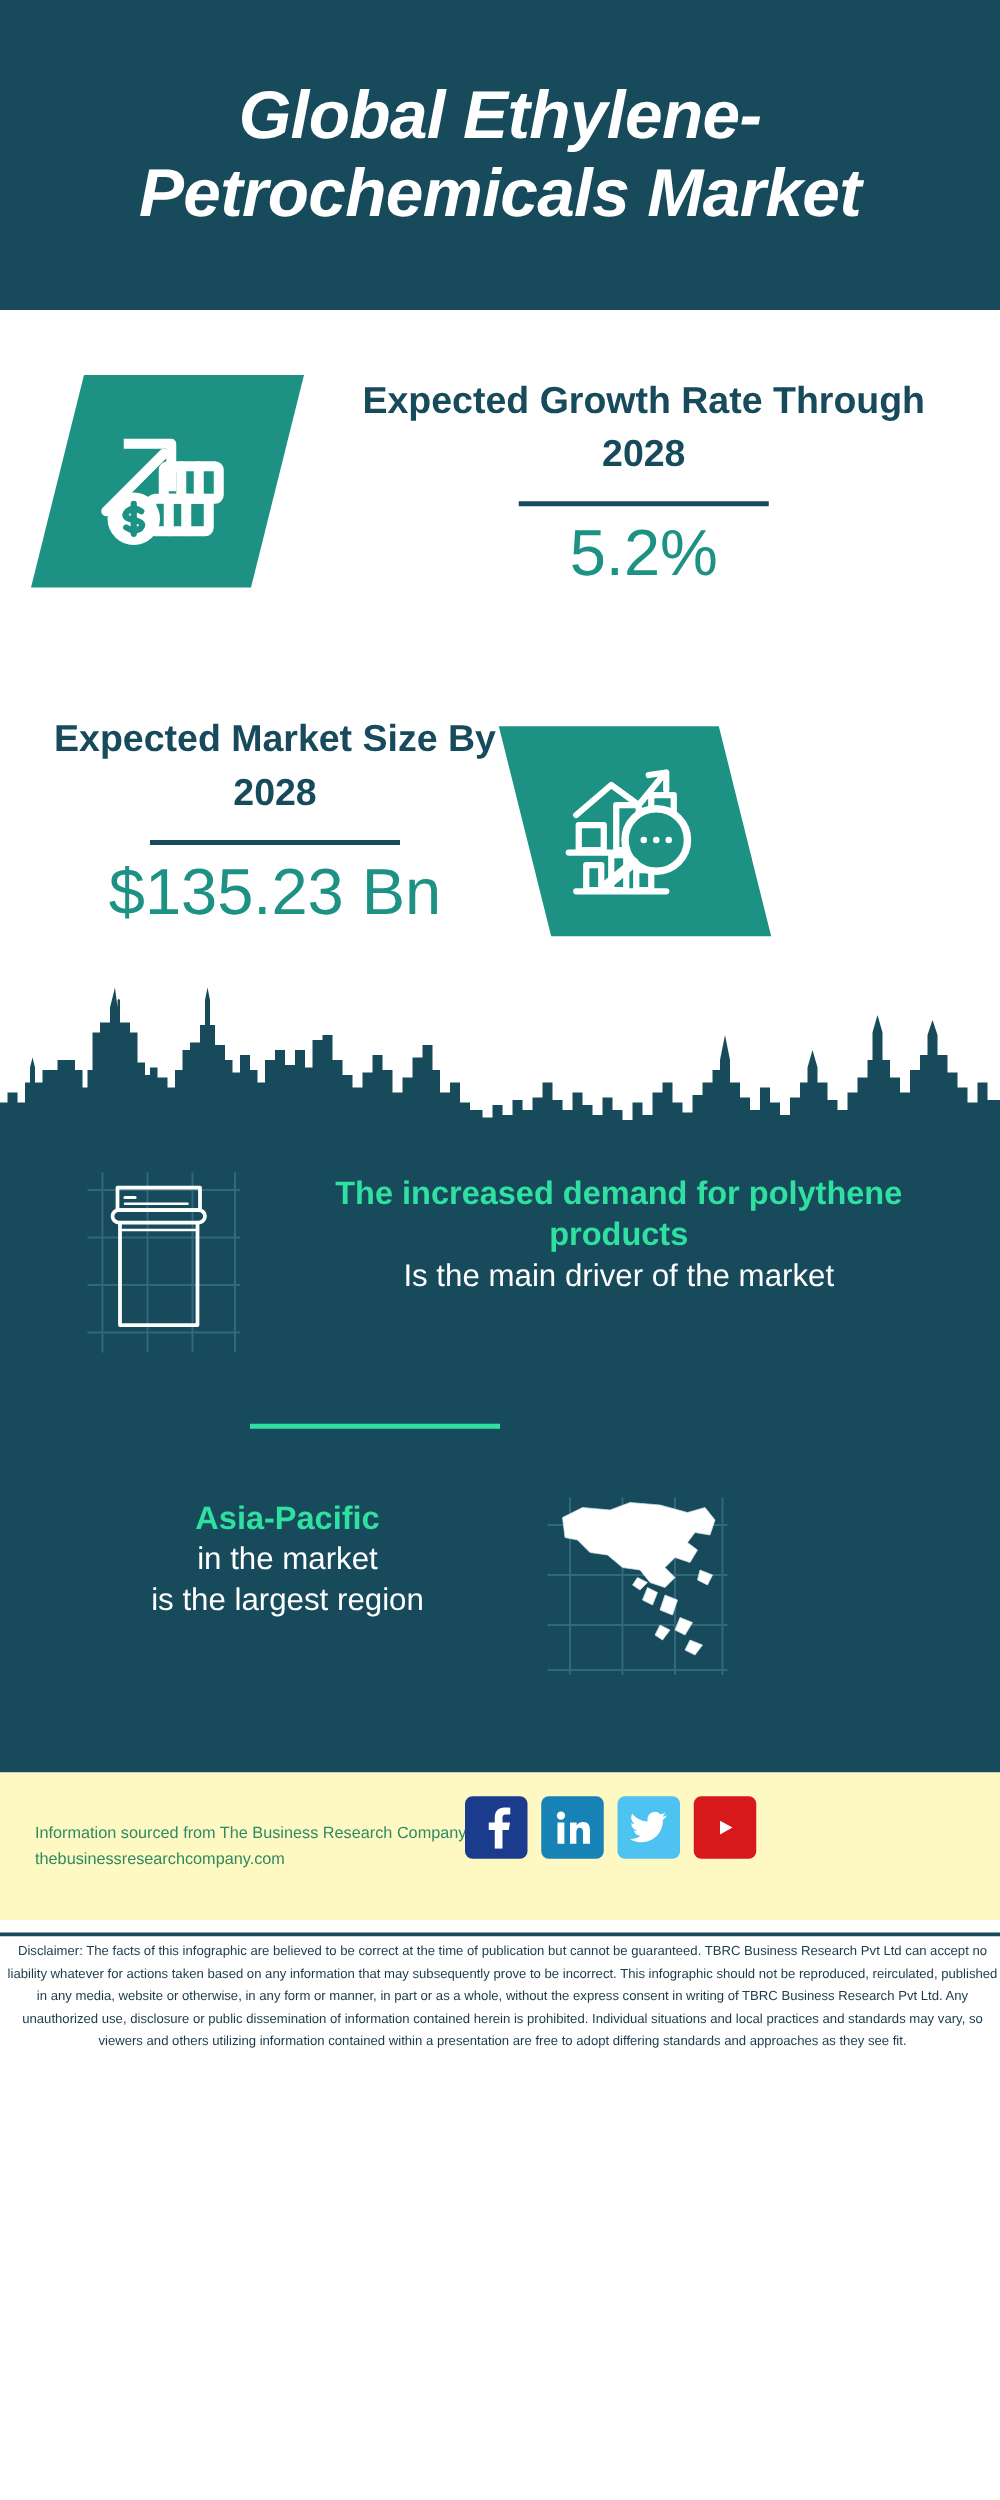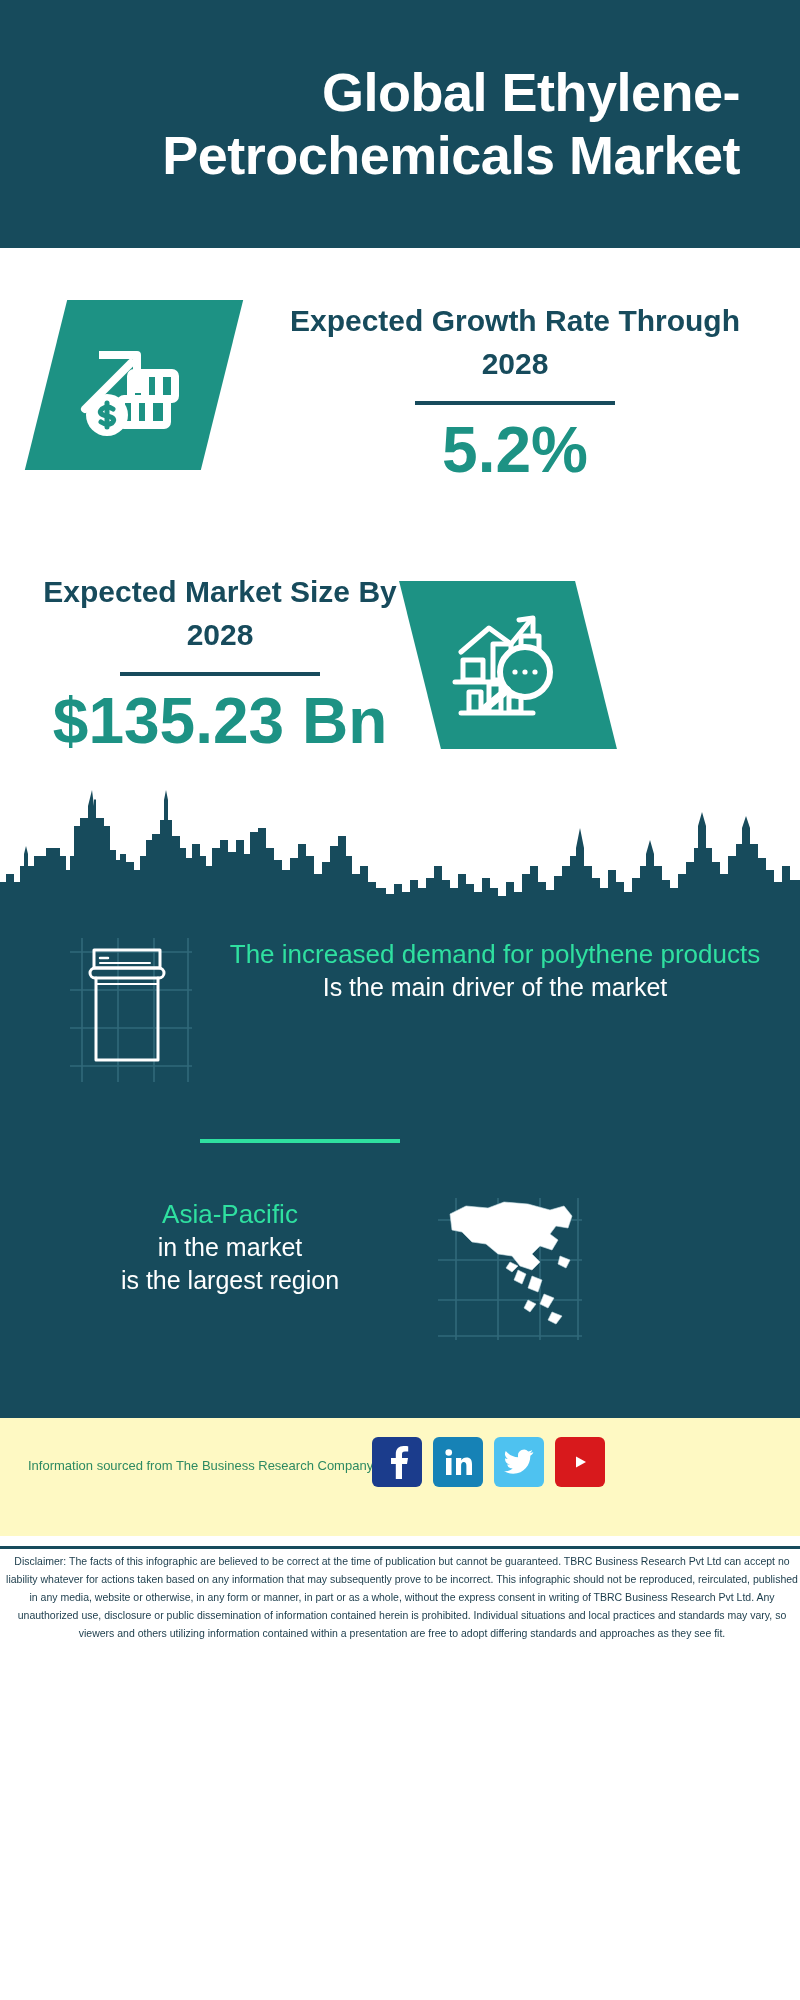--- a/index.html
+++ b/index.html
@@ -15,23 +15,24 @@
   .header {
     position:absolute; left:0; top:0; width:800px; height:248px;
     background:#174b5c;
     display:flex; align-items:center; justify-content:center;
   }
   .header-title {
     color:#ffffff;
     font-size:54px;
     font-weight:bold;
     line-height:1.17;
-    text-align:right;
+    text-align:center;
     letter-spacing:-0.5px;
     padding:0 60px;
+    font-style:italic;
   }
 
   
   .stat1 { position:absolute; left:0; top:248px; width:800px; height:305px; }
 
   .para-left {
     position:absolute; left:46px; top:52px;
     width:176px; height:170px;
     background:#1d9284;
     transform:skewX(-14deg);
@@ -40,21 +41,21 @@
       display:flex; align-items:center; justify-content:center; }
 
   .stat1-text { position:absolute; left:270px; top:52px; width:490px; text-align:center; }
   .stat-label {
     color:#174b5c; font-size:30px; font-weight:bold; line-height:1.42;
   }
   .rule-dark {
     width:200px; height:4px; background:#174b5c; margin:16px auto 10px auto;
   }
   .stat-value {
-    color:#1d9284; font-size:64px; font-weight:bold; line-height:1.1;text-align:center;
+    color:#1d9284; font-size:52px; font-weight:normal; line-height:1.1;text-align:center;
   }
 
   
   .stat2 { position:absolute; left:4px; top:553px; width:800px; height:215px; }
 
   .stat2-text { position:absolute; left:36px; top:18px; width:360px; text-align:center; }
 
   .para-right {
     position:absolute; left:416px; top:28px;
     width:176px; height:168px;
@@ -69,21 +70,21 @@
   .skyline-wrap svg { display:block; width:800px; height:130px; }
 
   .dark-panel {
     position:absolute; left:0; top:896px; width:800px; height:522px;
     background:#174b5c;
   }
 
   .driver-row { position:absolute; left:0; top:20px; width:800px; height:190px; }
   .drum-icon { position:absolute; left:60px; top:18px; width:140px; height:150px; }
   .driver-text { position:absolute; left:215px; top:22px; width:560px; text-align:center; }
-  .hl-green { color:#2fe0a0; font-size:26px; font-weight:normal; line-height:1.28; }
+  .hl-green { color:#2fe0a0; font-size:26px; font-weight:bold; line-height:1.28; }
   .plain-white { color:#ffffff; font-size:25px; font-weight:normal; line-height:1.3; }
 
   .rule-green {
     position:absolute; left:200px; top:243px;
     width:200px; height:4px; background:#2fe0a0;
   }
 
   .region-row { position:absolute; left:0; top:292px; width:800px; height:190px; }
   .region-text { position:absolute; left:40px; top:10px; width:380px; text-align:center; }
   .map-icon { position:absolute; left:432px; top:8px; width:155px; height:145px; }
@@ -269,20 +270,21 @@
             <path d="M128 60 L138 64 L134 72 L126 68 Z"></path>
           </g>
         </svg>
       </div>
     </div>
   </div>
 
   <div class="footer">
     <div class="src-lines">
       <div class="src-line">Information sourced from The Business Research Company</div>
+      <div class="src-line">thebusinessresearchcompany.com</div>
     </div>
   </div>
 
   <div class="socials">
     <div class="sicon s-fb">
       <svg width="26" height="34" viewBox="0 0 26 34">
           <path fill="#ffffff" d="M18 34V19h5l1-6h-6V9.5c0-1.7.5-2.9 3-2.9h3.2V1.2C23.6 1.1 21.7 1 19.5 1 14.9 1 11.8 3.8 11.8 9v4H7v6h4.8v15z"></path>
         </svg>
     </div>
     <div class="sicon s-li">

